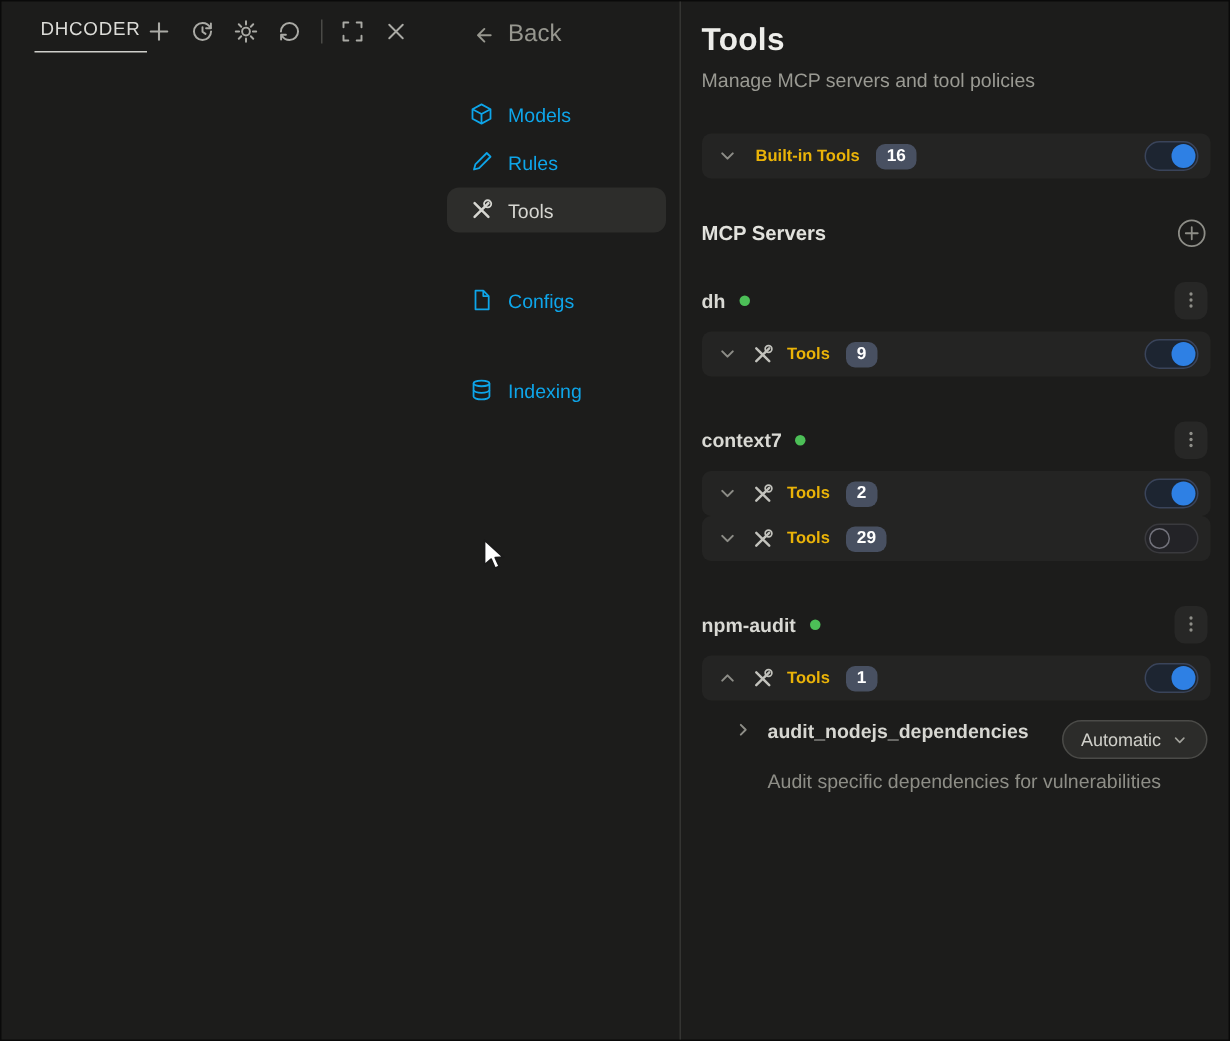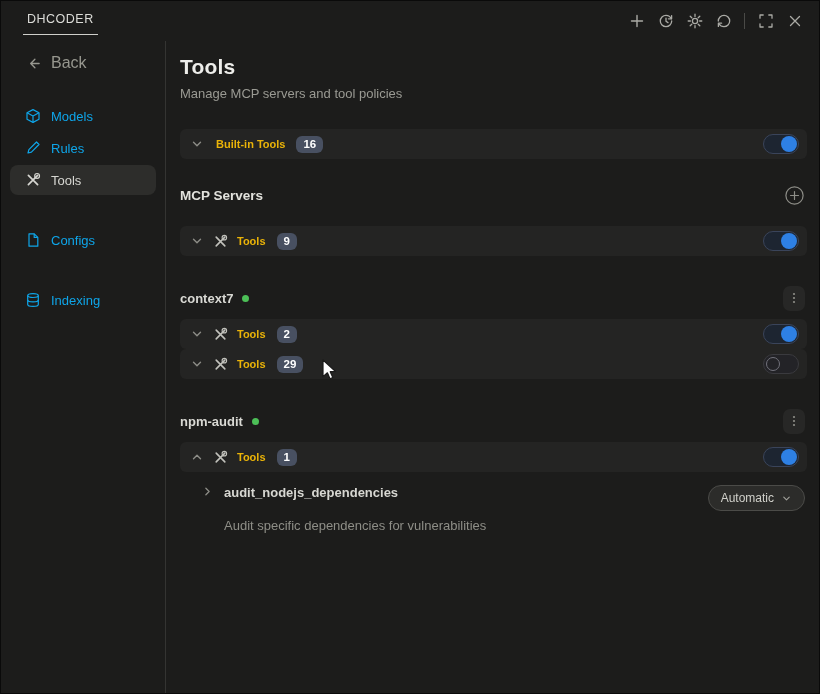--- a/index.html
+++ b/index.html
@@ -2,21 +2,21 @@
 <html><head>
 <meta charset="utf-8">
 <style>
   html,body{margin:0;padding:0;}
   body{
     width:820px;height:694px;overflow:hidden;position:relative;
     background:#1c1c1b;
     font-family:"Liberation Sans",sans-serif;
     -webkit-font-smoothing:antialiased;
   }
-  .window{width:820px;height:694px;box-sizing:border-box;border:1px solid #0a0a0a;display:flex;flex-direction:column;background:#1c1c1b;}
+  .window{width:820px;height:694px;box-sizing:border-box;border:1px solid #0a0a0a;display:flex;background:#1c1c1b;}
 
   
   .topbar{height:40px;flex-shrink:0;display:flex;align-items:flex-start;justify-content:space-between;padding:0 16px 0 22px;box-sizing:border-box;}
   .app-title{margin-top:11px;padding:0 4px 8px 4px;border-bottom:1.5px solid #cfcfcb;color:#dcdcd8;font-size:12.5px;letter-spacing:.5px;font-weight:500;}
   .topbar-icons{display:flex;align-items:center;gap:12px;margin-top:11px;}
   .tb-icon{width:17px;height:17px;color:#aaaaa5;display:flex;align-items:center;justify-content:center;}
   .tb-icon svg{width:16px;height:16px;}
   .tb-divider{width:1px;height:16px;background:#4a4a47;}
 
   
@@ -201,91 +201,103 @@
       <div class="mcp-header">
         <span class="mcp-title">MCP Servers</span>
         <div class="add-circle">
           <svg viewBox="0 0 21 21">
               <circle cx="10.5" cy="10.5" r="8.6" fill="none" stroke="currentColor" stroke-width="1.2"></circle>
               <path d="M10.5 6.5v8M6.5 10.5h8" stroke="currentColor" stroke-width="1.2" stroke-linecap="round"></path>
             </svg>
         </div>
       </div>
 
-      <div class="row-strip">
-        <svg class="chev" viewBox="0 0 16 16">
-            <use href="#i-chev-down"></use>
-          </svg>
-        <svg class="tools-glyph" viewBox="0 0 16 16">
-            <use href="#i-tools"></use>
-          </svg>
-        <span class="row-label">Tools</span>
-        <span class="badge">9</span>
-        <span class="spacer"></span>
-        <div class="toggle on">
-            <div class="knob"></div>
-          </div>
-      </div>
-
-      <div class="server-head gap">
-        <span class="server-name">context7</span>
+      <div class="server-head first">
+        <span class="server-name">dh</span>
         <span class="status-dot"></span>
         <span class="spacer"></span>
         <div class="kebab">
           <svg viewBox="0 0 14 14">
               <circle cx="7" cy="3" r="1.1" fill="currentColor"></circle>
               <circle cx="7" cy="7" r="1.1" fill="currentColor"></circle>
               <circle cx="7" cy="11" r="1.1" fill="currentColor"></circle>
             </svg>
         </div>
       </div>
       <div class="row-strip">
         <svg class="chev" viewBox="0 0 16 16">
             <use href="#i-chev-down"></use>
           </svg>
         <svg class="tools-glyph" viewBox="0 0 16 16">
             <use href="#i-tools"></use>
           </svg>
         <span class="row-label">Tools</span>
-        <span class="badge">2</span>
+        <span class="badge">9</span>
         <span class="spacer"></span>
         <div class="toggle on">
             <div class="knob"></div>
           </div>
       </div>
 
-      <div class="row-strip">
-        <svg class="chev" viewBox="0 0 16 16">
-            <use href="#i-chev-down"></use>
-          </svg>
-        <svg class="tools-glyph" viewBox="0 0 16 16">
-            <use href="#i-tools"></use>
-          </svg>
-        <span class="row-label">Tools</span>
-        <span class="badge">29</span>
-        <span class="spacer"></span>
-        <div class="toggle off">
-            <div class="knob"></div>
-          </div>
-      </div>
-
       <div class="server-head gap">
-        <span class="server-name">npm-audit</span>
+        <span class="server-name">context7</span>
         <span class="status-dot"></span>
         <span class="spacer"></span>
         <div class="kebab">
           <svg viewBox="0 0 14 14">
               <circle cx="7" cy="3" r="1.1" fill="currentColor"></circle>
               <circle cx="7" cy="7" r="1.1" fill="currentColor"></circle>
               <circle cx="7" cy="11" r="1.1" fill="currentColor"></circle>
             </svg>
         </div>
       </div>
       <div class="row-strip">
         <svg class="chev" viewBox="0 0 16 16">
+            <use href="#i-chev-down"></use>
+          </svg>
+        <svg class="tools-glyph" viewBox="0 0 16 16">
+            <use href="#i-tools"></use>
+          </svg>
+        <span class="row-label">Tools</span>
+        <span class="badge">2</span>
+        <span class="spacer"></span>
+        <div class="toggle on">
+            <div class="knob"></div>
+          </div>
+      </div>
+
+      <div class="row-strip">
+        <svg class="chev" viewBox="0 0 16 16">
+            <use href="#i-chev-down"></use>
+          </svg>
+        <svg class="tools-glyph" viewBox="0 0 16 16">
+            <use href="#i-tools"></use>
+          </svg>
+        <span class="row-label">Tools</span>
+        <span class="badge">29</span>
+        <span class="spacer"></span>
+        <div class="toggle off">
+            <div class="knob"></div>
+          </div>
+      </div>
+
+      <div class="server-head gap">
+        <span class="server-name">npm-audit</span>
+        <span class="status-dot"></span>
+        <span class="spacer"></span>
+        <div class="kebab">
+          <svg viewBox="0 0 14 14">
+              <circle cx="7" cy="3" r="1.1" fill="currentColor"></circle>
+              <circle cx="7" cy="7" r="1.1" fill="currentColor"></circle>
+              <circle cx="7" cy="11" r="1.1" fill="currentColor"></circle>
+            </svg>
+        </div>
+      </div>
+      <div class="row-strip">
+        <svg class="chev" viewBox="0 0 16 16">
             <use href="#i-chev-up"></use>
           </svg>
         <svg class="tools-glyph" viewBox="0 0 16 16">
             <use href="#i-tools"></use>
           </svg>
         <span class="row-label">Tools</span>
         <span class="badge">1</span>
         <span class="spacer"></span>
         <div class="toggle on">
             <div class="knob"></div>

